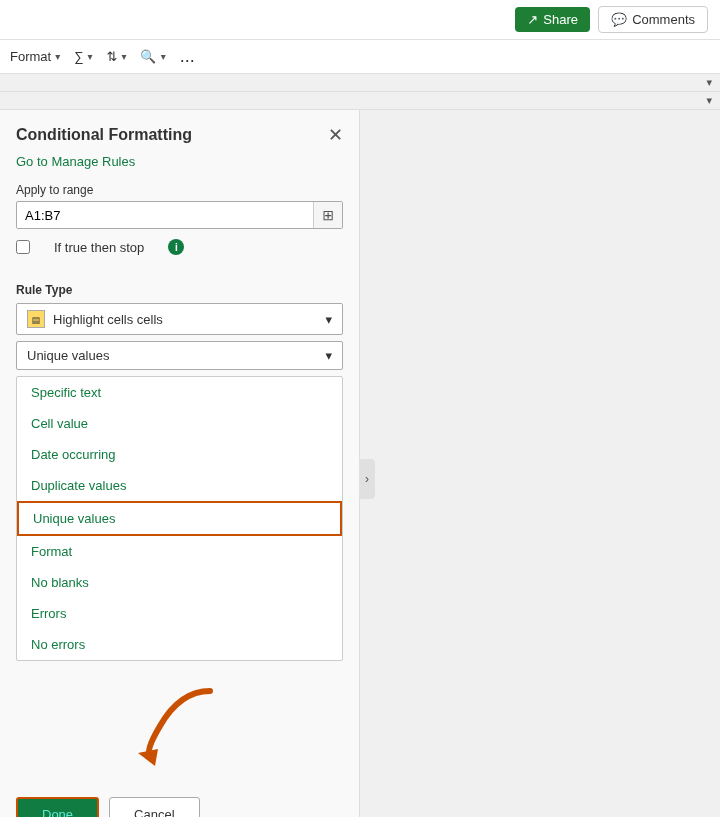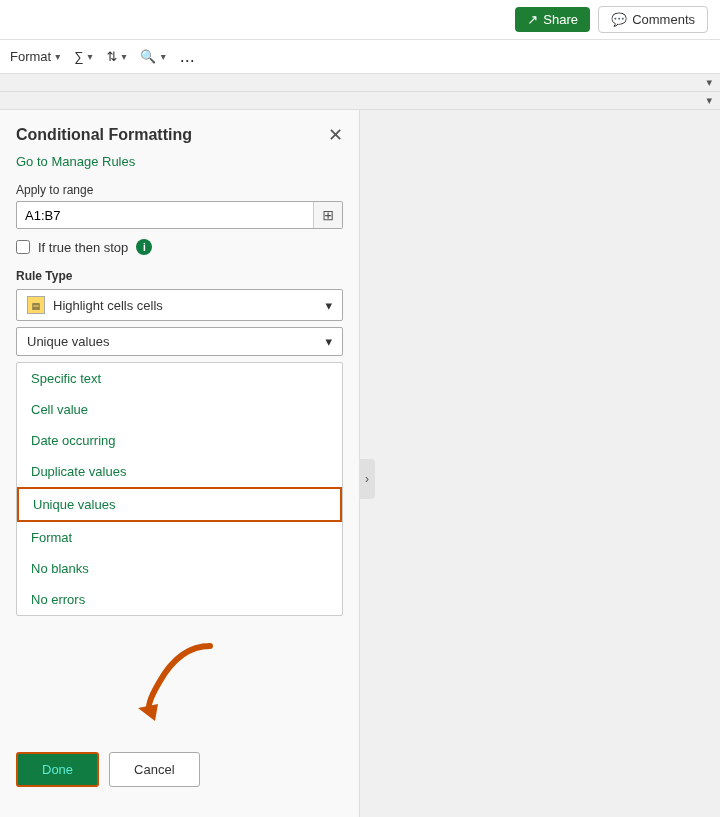--- a/index.html
+++ b/index.html
@@ -163,22 +163,22 @@
       border-left: 1px solid #ccc;
       padding: 5px 8px;
       cursor: pointer;
       font-size: 14px;
       color: #555;
     }
 
     .checkbox-row {
       display: flex;
       align-items: center;
-      gap: 8px;
-      margin-bottom: 14px;
+      gap: 24px;
+      margin-bottom: 28px;
     }
     .checkbox-row input[type="checkbox"] {
       width: 14px;
       height: 14px;
       cursor: pointer;
     }
     .checkbox-label {
       font-size: 13px;
       color: #333;
     }
@@ -417,20 +417,23 @@
       <div class="dropdown-list-item selected">
         <span>Unique values</span>
       </div>
       <div class="dropdown-list-item">
         <span>Format</span>
       </div>
       <div class="dropdown-list-item">
         <span>No blanks</span>
       </div>
       <div class="dropdown-list-item">
+        <span>Errors</span>
+      </div>
+      <div class="dropdown-list-item">
         <span>No errors</span>
       </div>
     </div>
 
     <div class="arrow-annotation">
       <svg class="arrow-svg" viewBox="0 0 120 90">
 
         <path d="M 90 10 Q 60 10 40 45 Q 25 70 30 75" stroke="#c85000" stroke-width="6" fill="none" stroke-linecap="round"></path>
 
         <polygon points="18,72 38,68 35,85" fill="#c85000"></polygon>

